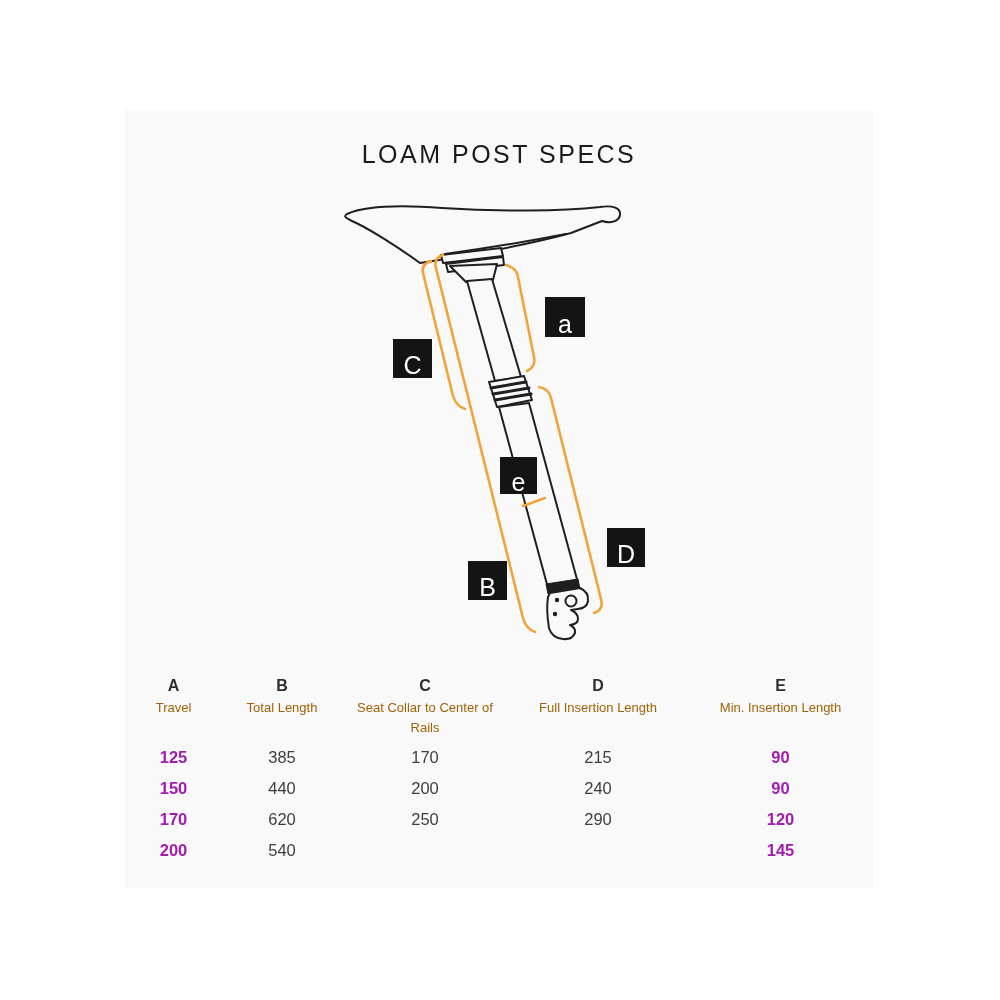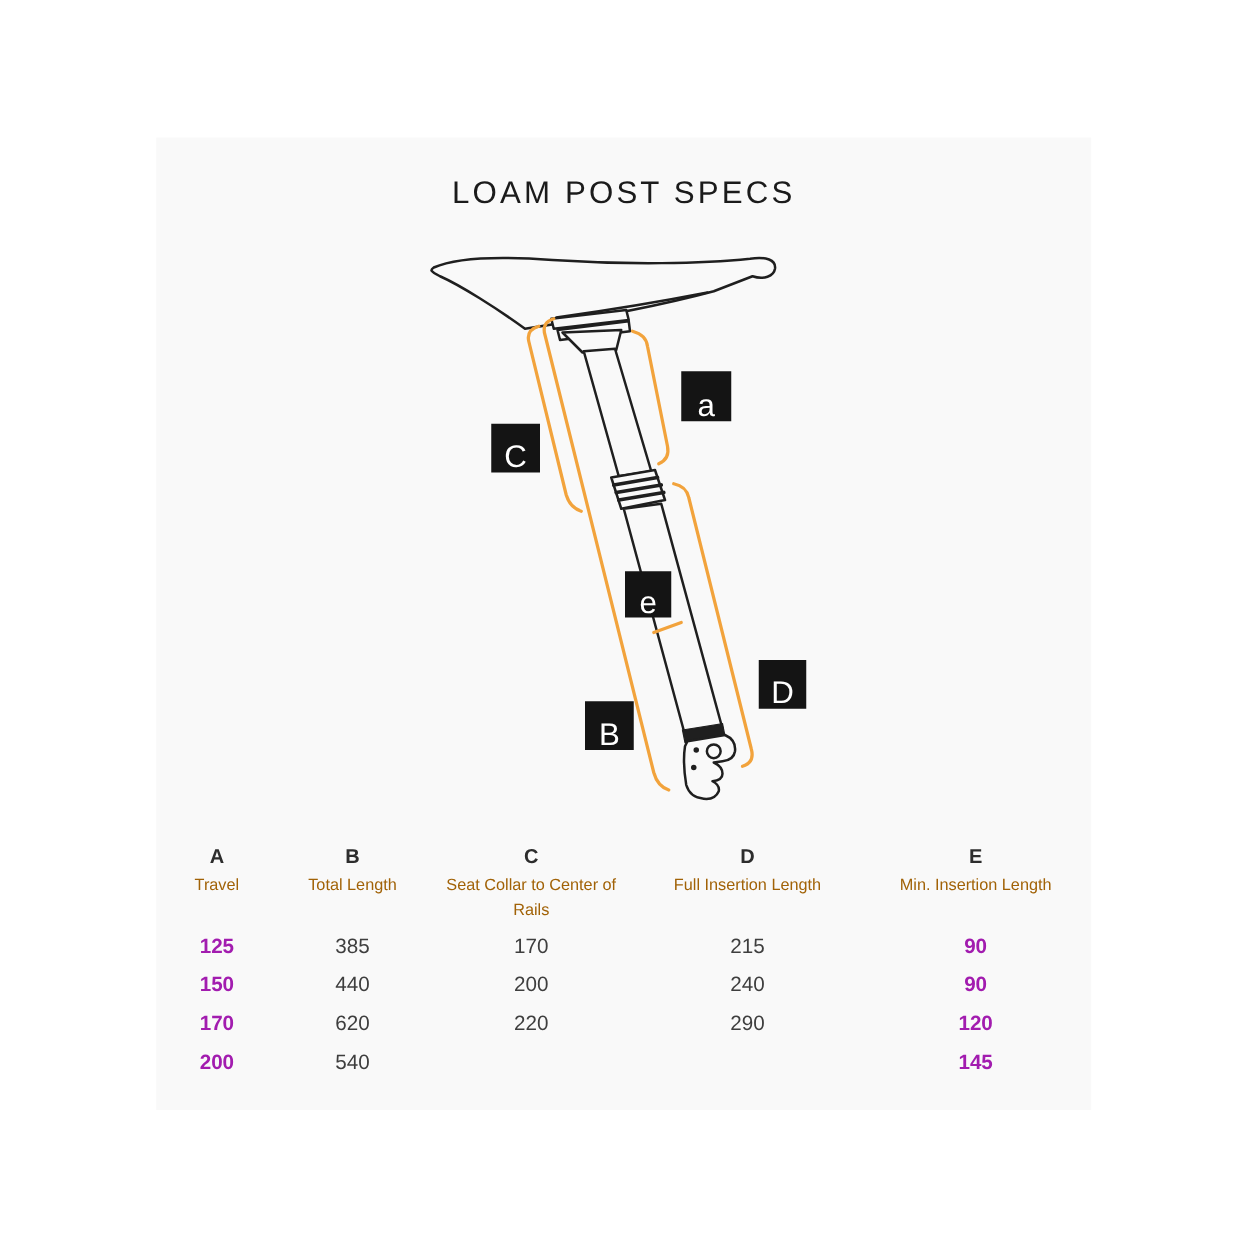--- a/index.html
+++ b/index.html
@@ -45,21 +45,21 @@
         <div class="cell">385</div>
         <div class="cell">440</div>
         <div class="cell">620</div>
         <div class="cell">540</div>
       </div>
       <div class="col">
         <div class="col-letter">C</div>
         <div class="col-label">Seat Collar to Center of Rails</div>
         <div class="cell">170</div>
         <div class="cell">200</div>
-        <div class="cell">220</div>
+        <div class="cell">250</div>
       </div>
       <div class="col">
         <div class="col-letter">D</div>
         <div class="col-label">Full Insertion Length</div>
         <div class="cell">215</div>
         <div class="cell">240</div>
         <div class="cell">290</div>
       </div>
       <div class="col emph">
         <div class="col-letter">E</div>

